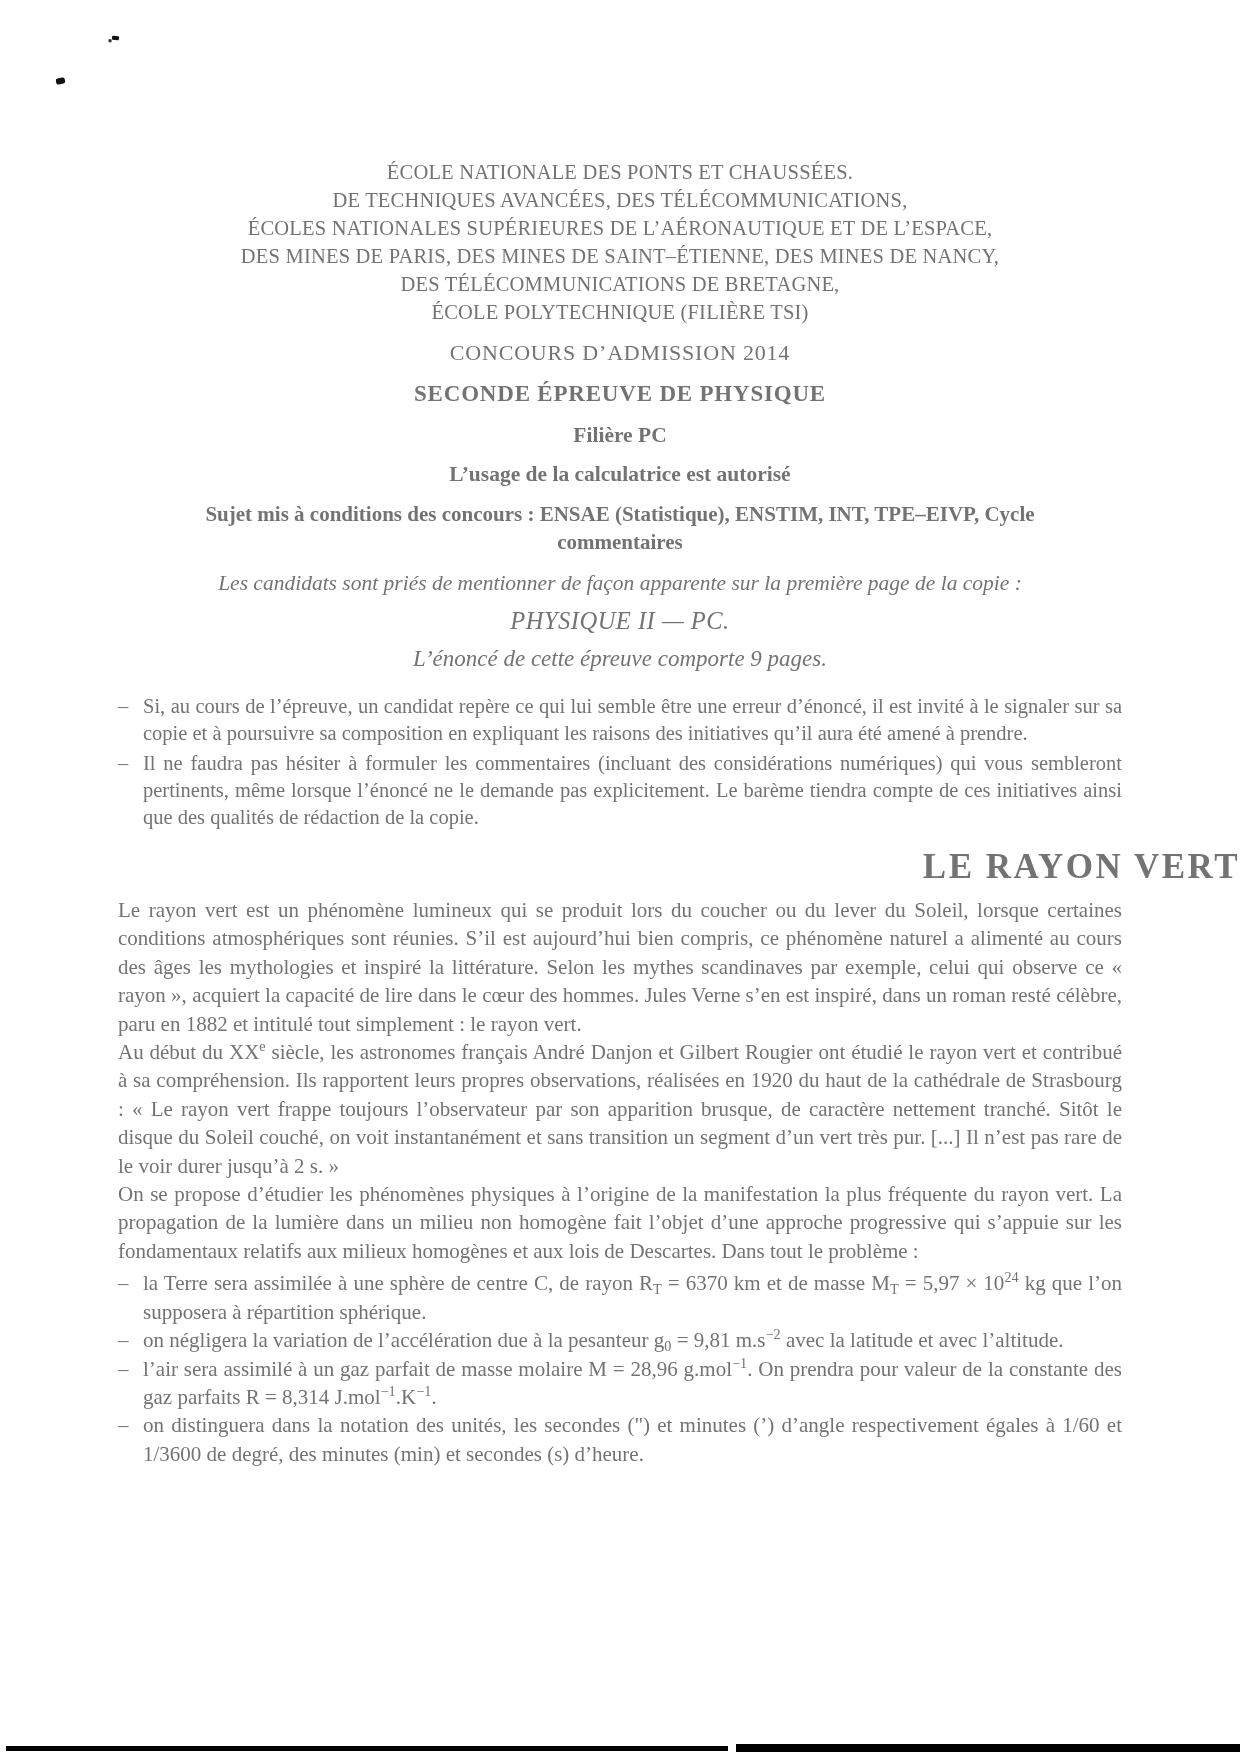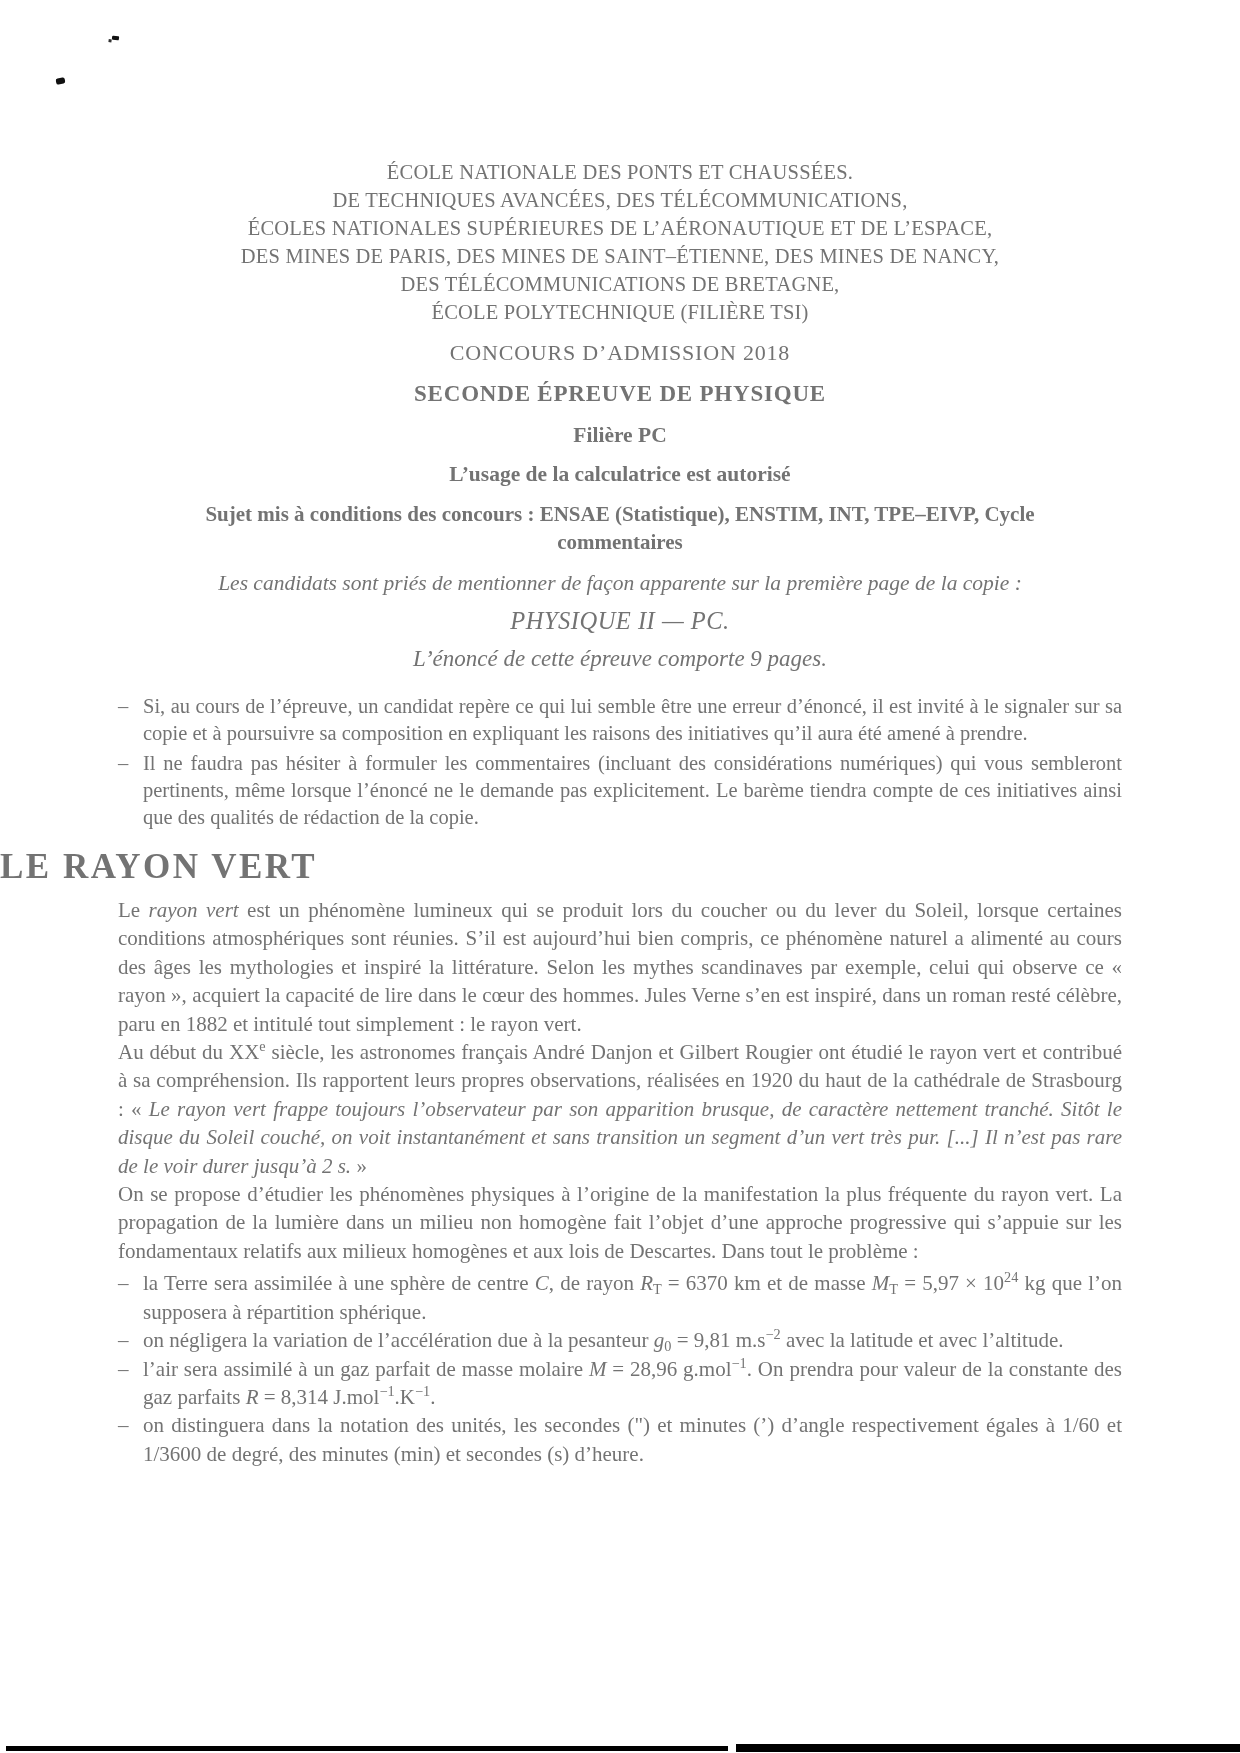--- a/index.html
+++ b/index.html
@@ -43,39 +43,39 @@
   .hang {
     text-align: justify;
     padding-left: 25px;
     text-indent: -25px;
   }
   .marker { display: inline-block; width: 25px; text-indent: 0; }
 
   
   .main-title {
     margin-top: 15px;
-    text-align: left;
+    text-align: right;
     font-size: 35px;
     line-height: 42px;
     font-weight: bold;
     letter-spacing: 2.5px;
   }
 
   
   .body-text {
     width: 1004px;
     margin: 8px auto 0 auto;
     font-size: 21px;
     line-height: 28.4px;
     text-align: justify;
   }
   .body-text.problem { margin-top: 4px; }
   .para { margin: 0; }
 
-  .run-i   { font-style: italic; }
+  .run-i   { }
   .run-sup { font-size: 0.68em; position: relative; top: -0.55em; line-height: 0; }
   .run-sub { font-size: 0.68em; position: relative; top: 0.28em;  line-height: 0; }
 
   
   .speck { position: absolute; background: #111; }
   .speck-a { left: 112px; top: 36px; width: 7px; height: 4px; border-radius: 1px; transform: rotate(8deg); }
   .speck-a::after { content:""; position:absolute; left:-3px; top:4px; width:3px; height:3px; background:#333; }
   .speck-b { left: 56px; top: 78px; width: 9px; height: 6px; border-radius: 2px; transform: rotate(-12deg); }
   .bar { position: absolute; background: #000; }
   .bar-left  { left: 6px;   top: 1746px; width: 722px; height: 5px; }
@@ -97,21 +97,21 @@
 
       <div class="center-line">ÉCOLES NATIONALES SUPÉRIEURES DE L’AÉRONAUTIQUE ET DE L’ESPACE,</div>
 
       <div class="center-line">DES MINES DE PARIS, DES MINES DE SAINT–ÉTIENNE, DES MINES DE NANCY,</div>
 
       <div class="center-line">DES TÉLÉCOMMUNICATIONS DE BRETAGNE,</div>
 
       <div class="center-line">ÉCOLE POLYTECHNIQUE (FILIÈRE TSI)</div>
     </div>
 
-  <div class="concours center-line">CONCOURS D’ADMISSION 2018</div>
+  <div class="concours center-line">CONCOURS D’ADMISSION 2014</div>
   <div class="epreuve center-line">SECONDE ÉPREUVE DE PHYSIQUE</div>
   <div class="filiere center-line">Filière PC</div>
 
   <div class="duree-block">
     <div class="center-line">L’usage de la calculatrice est autorisé</div>
   </div>
 
   <div class="sujet-block">
     <div class="center-line">Sujet mis à conditions des concours : ENSAE (Statistique), ENSTIM, INT, TPE–EIVP, Cycle</div>
     <div class="center-line">commentaires</div>

